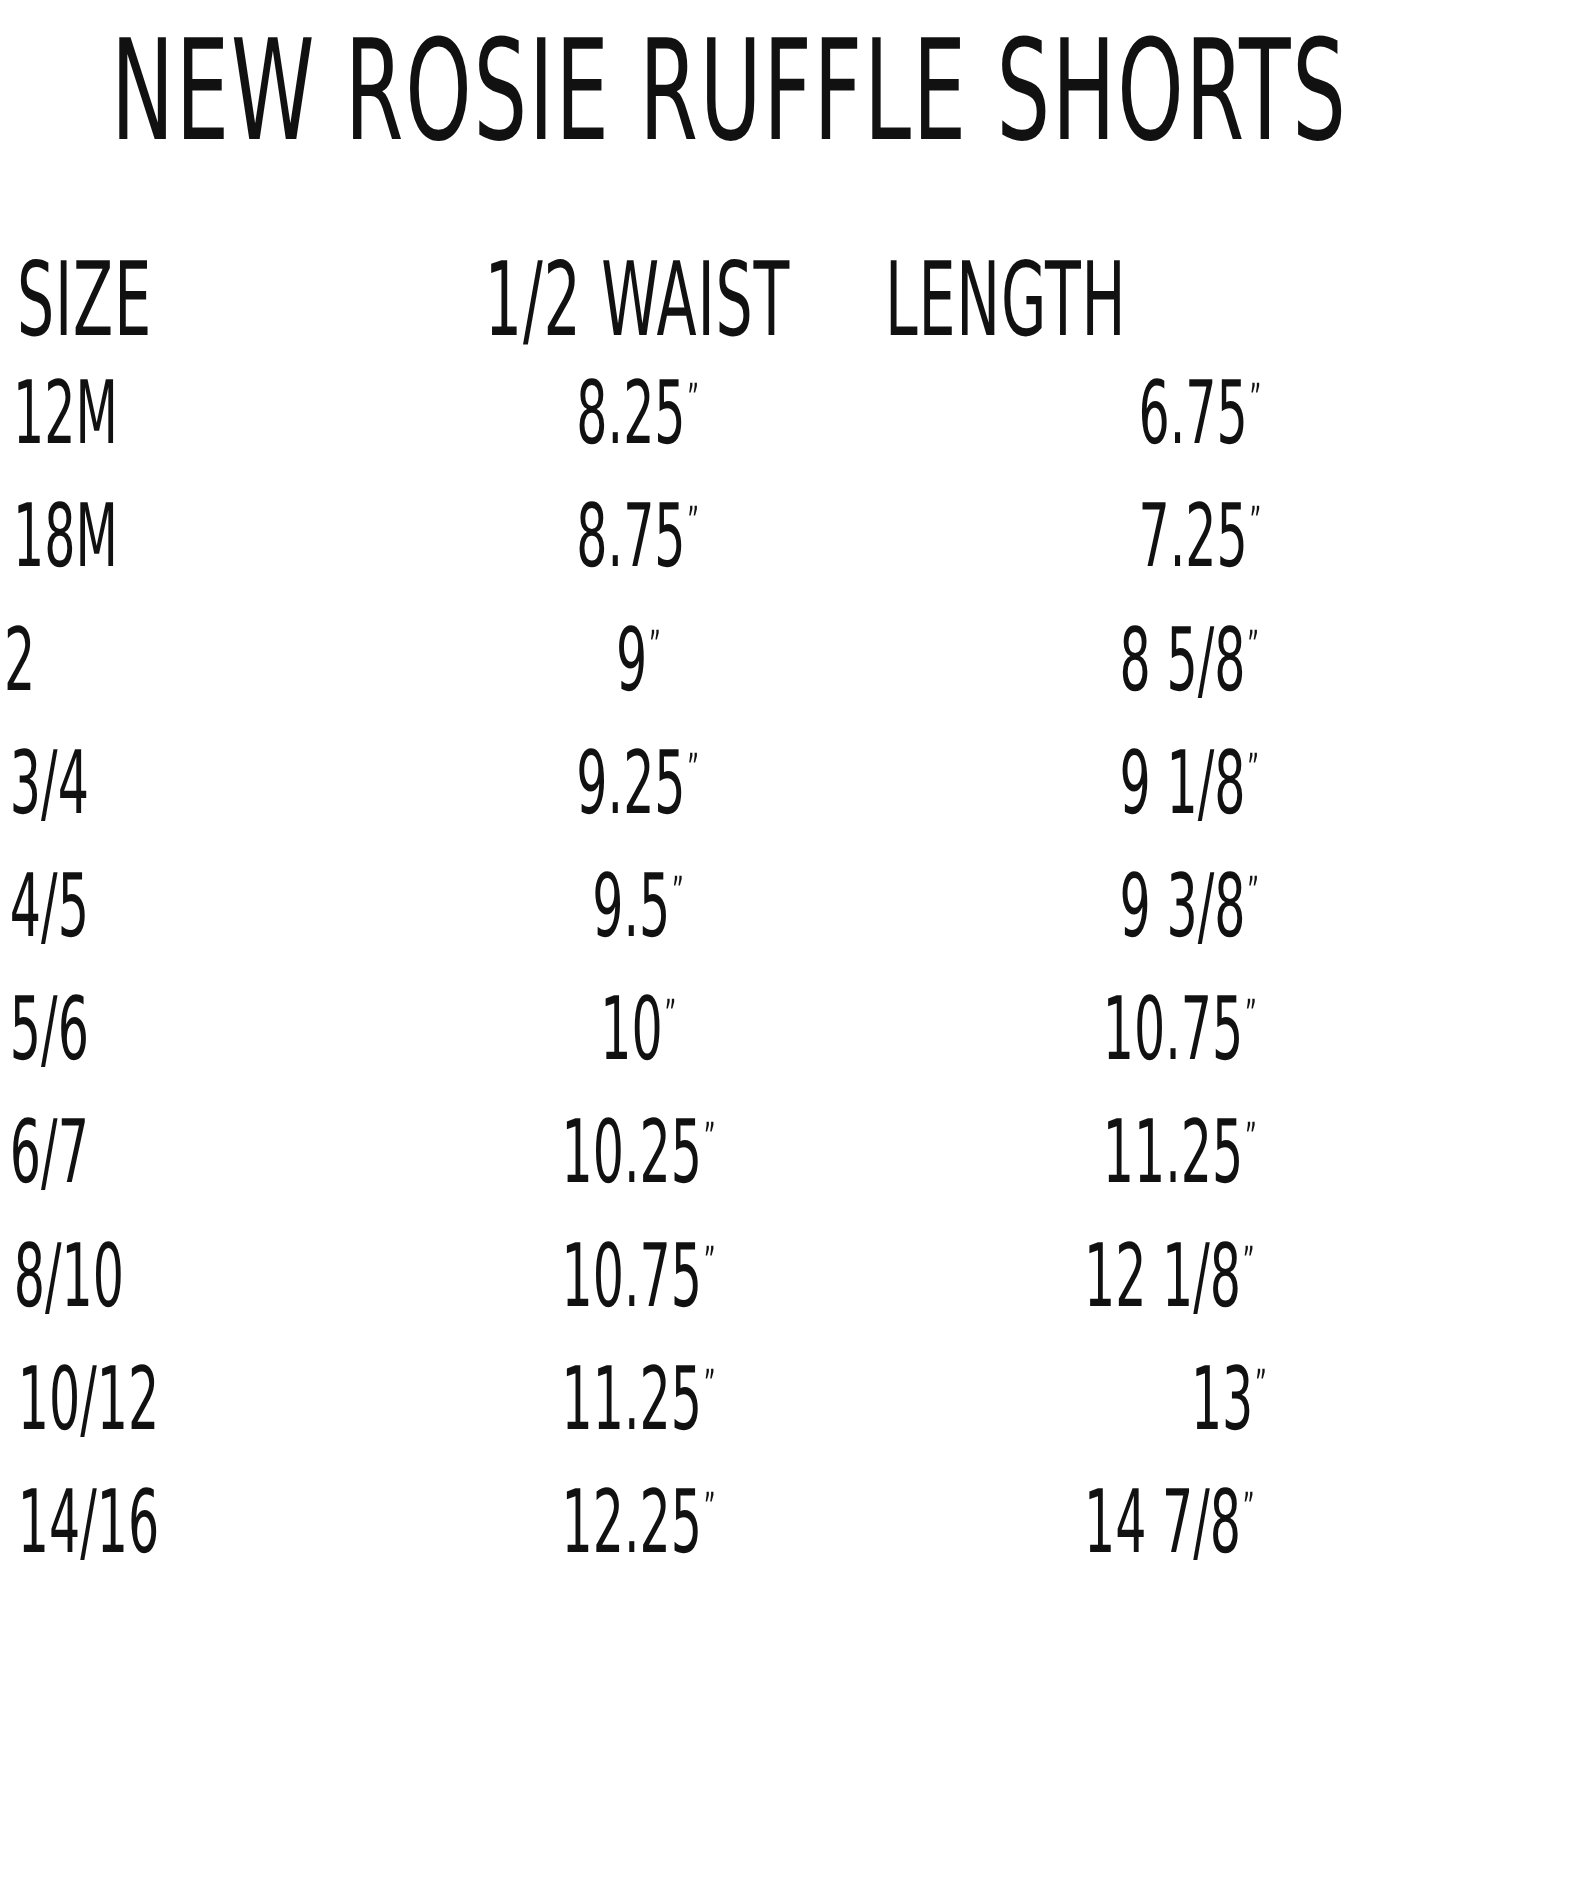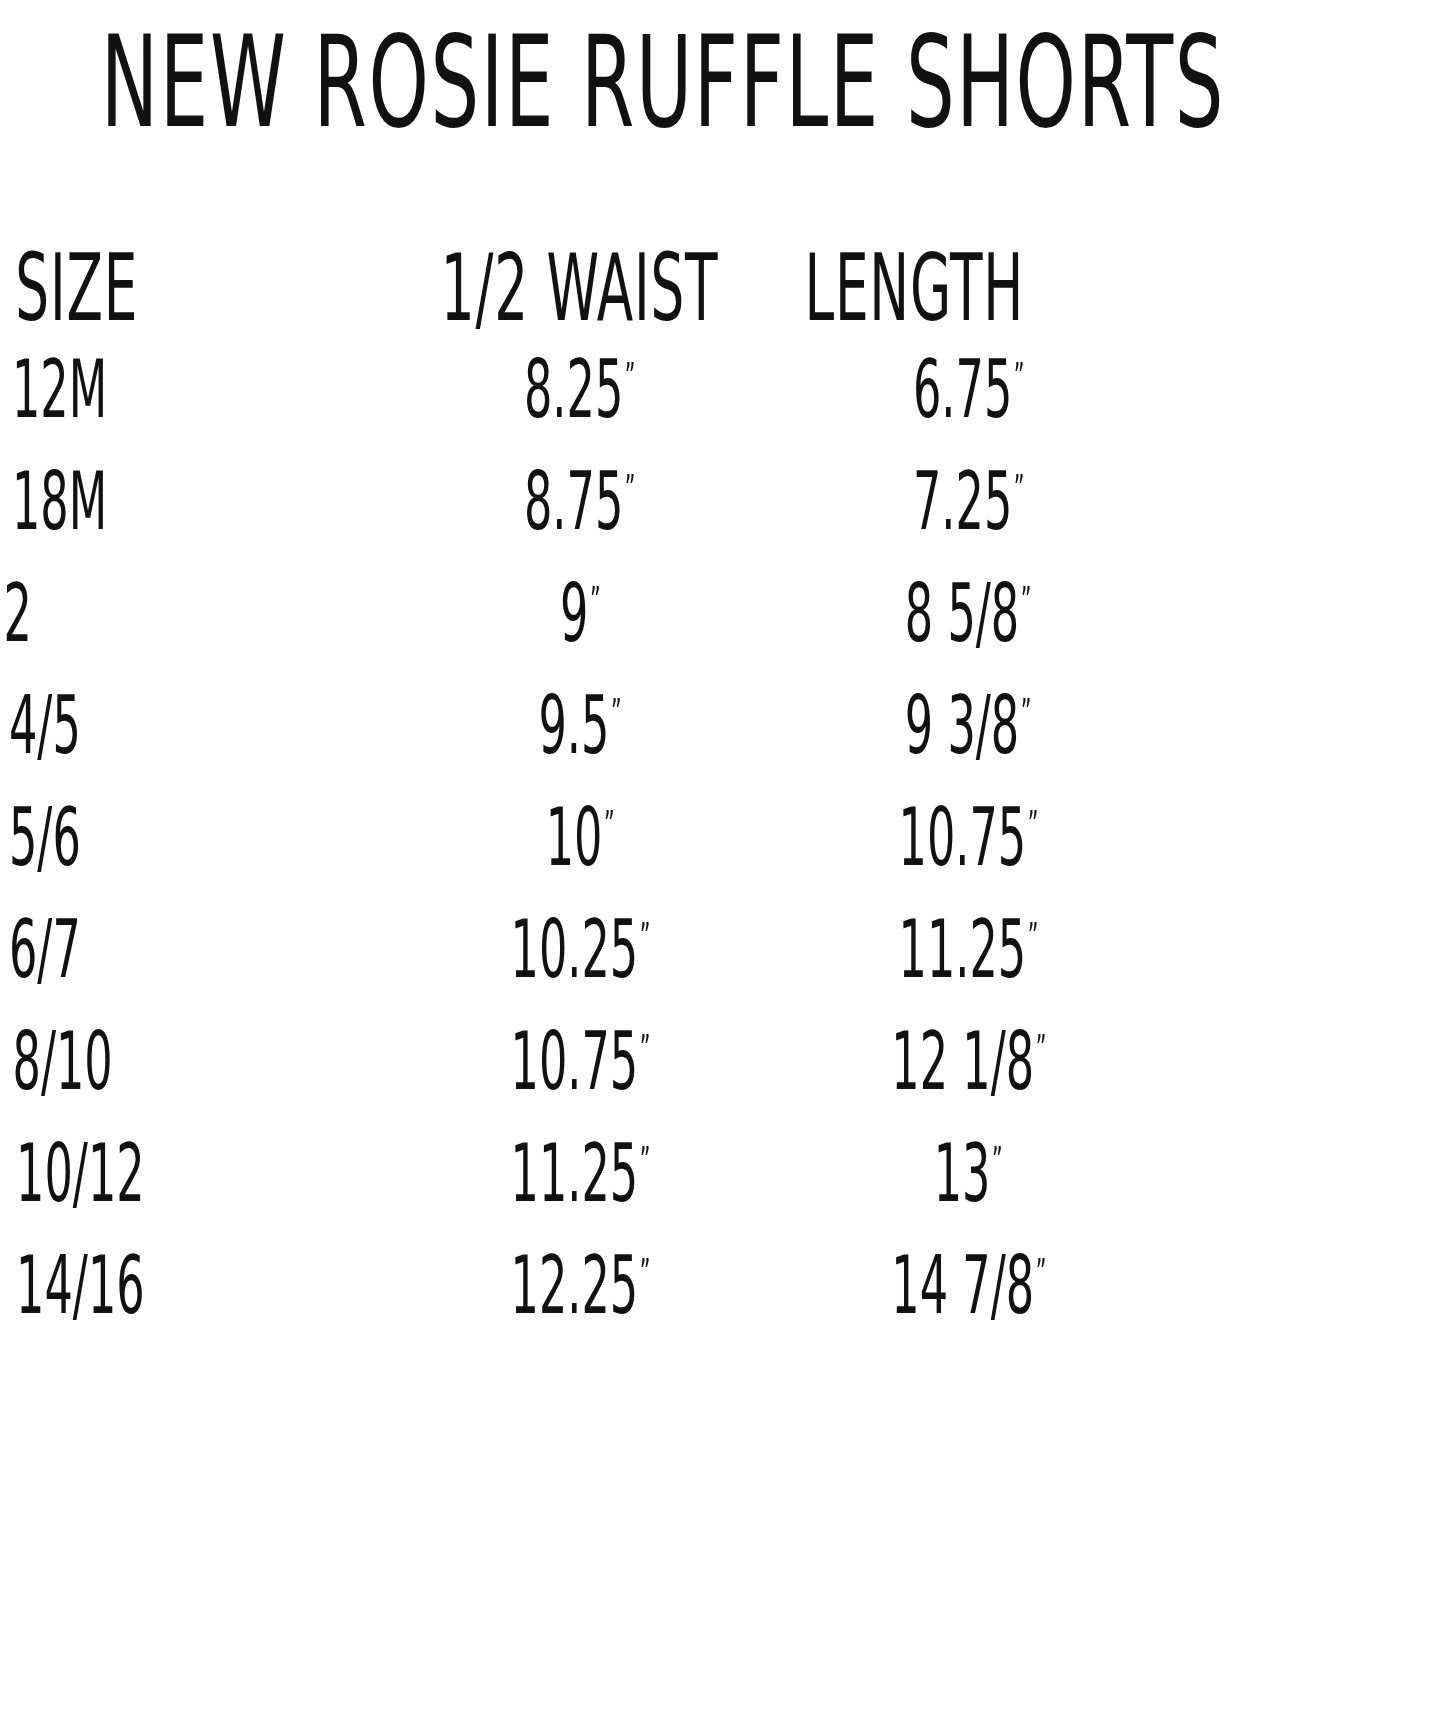--- a/index.html
+++ b/index.html
@@ -38,21 +38,21 @@
     text-transform: uppercase;
     transform: scaleX(0.82) scaleY(1.22);
     transform-origin: center top;
     white-space: nowrap;
   }
 
   
   .size-table {
     position: absolute;
     left: 0;
-    top: 206px;
+    top: 192px;
     width: 1160px;
     border-collapse: collapse;
     table-layout: fixed;
   }
 
   .size-table col.c-size   { width: 33%; }
   .size-table col.c-waist  { width: 34%; }
   .size-table col.c-length { width: 33%; }
 
   .size-table th,
@@ -92,21 +92,21 @@
     vertical-align: middle;
     white-space: nowrap;
   }
   .cell-inner {
     display: inline-block;
     transform: scaleX(0.80) scaleY(1.28);
     transform-origin: center center;
   }
   .col-size   { text-align: left; padding-left: 52px; }
   .col-waist  { text-align: center; }
-  .col-length { text-align: center; }
+  .col-length { text-align: right; }
 
   .inch-mark {
     font-size: 0.46em;
     vertical-align: super;
     line-height: 0;
     margin-left: 2px;
     letter-spacing: 0;
   }
 </style>
 </head>
@@ -145,20 +145,25 @@
           <td class="col-size"><span class="cell-inner">18M</span></td>
           <td class="col-waist"><span class="cell-inner">8.75<span class="inch-mark">”</span></span></td>
           <td class="col-length"><span class="cell-inner">7.25<span class="inch-mark">”</span></span></td>
         </tr>
         <tr>
           <td class="col-size"><span class="cell-inner">2</span></td>
           <td class="col-waist"><span class="cell-inner">9<span class="inch-mark">”</span></span></td>
           <td class="col-length"><span class="cell-inner">8 5/8<span class="inch-mark">”</span></span></td>
         </tr>
         <tr>
+          <td class="col-size"><span class="cell-inner">3/4</span></td>
+          <td class="col-waist"><span class="cell-inner">9.25<span class="inch-mark">”</span></span></td>
+          <td class="col-length"><span class="cell-inner">9 1/8<span class="inch-mark">”</span></span></td>
+        </tr>
+        <tr>
           <td class="col-size"><span class="cell-inner">4/5</span></td>
           <td class="col-waist"><span class="cell-inner">9.5<span class="inch-mark">”</span></span></td>
           <td class="col-length"><span class="cell-inner">9 3/8<span class="inch-mark">”</span></span></td>
         </tr>
         <tr>
           <td class="col-size"><span class="cell-inner">5/6</span></td>
           <td class="col-waist"><span class="cell-inner">10<span class="inch-mark">”</span></span></td>
           <td class="col-length"><span class="cell-inner">10.75<span class="inch-mark">”</span></span></td>
         </tr>
         <tr>

